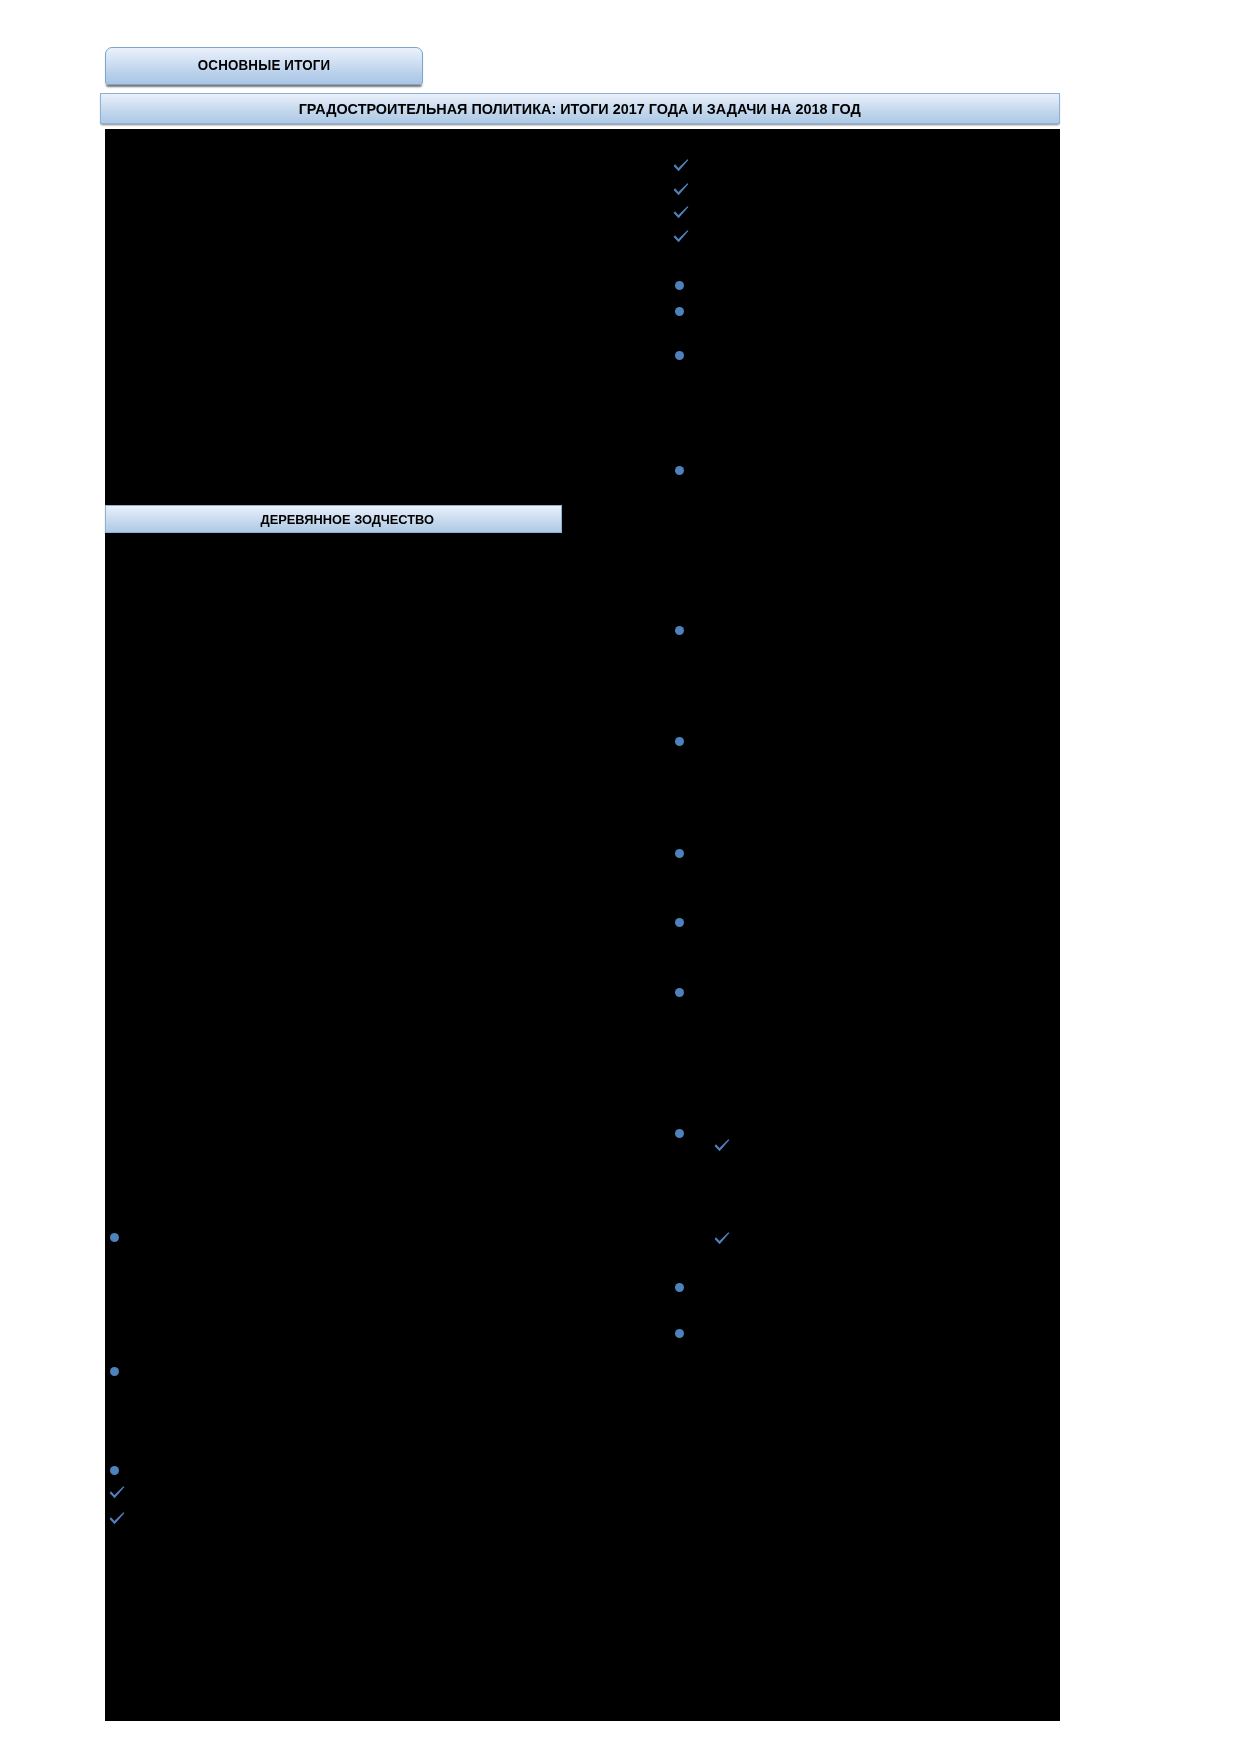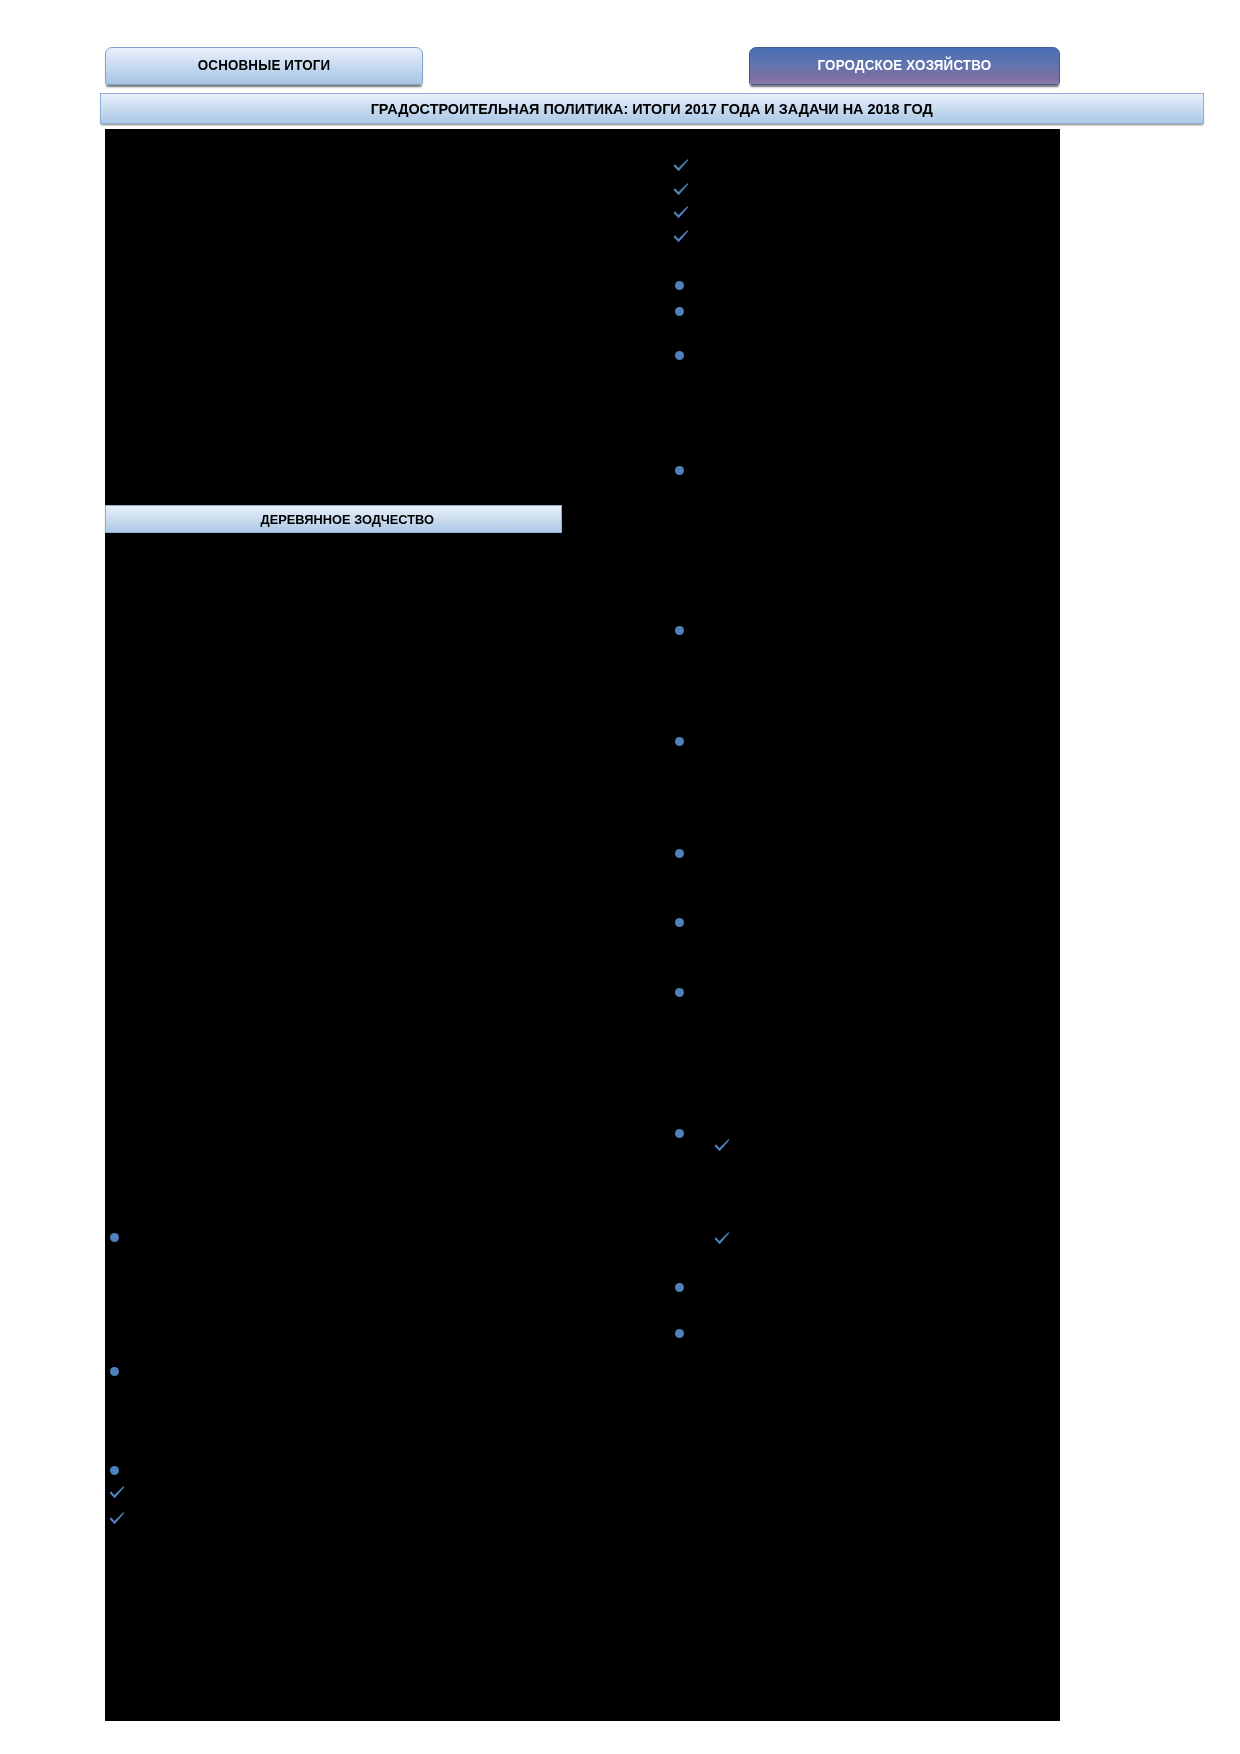--- a/index.html
+++ b/index.html
@@ -67,21 +67,21 @@
 
   #tab-0 { left: 0px;   width: 318px; }
   #tab-1 { left: 322px; width: 318px; }
   #tab-2 { left: 644px; width: 311px; }
 
   
   #title-banner {
     position: absolute;
     left: 100px;
     top: 93px;
-    width: 1104px;
+    width: 960px;
     height: 31px;
     background: linear-gradient(to bottom, #e9f0f9 0%, #d3e1f3 35%, #bcd3ea 70%, #aec9e6 100%);
     border: 1px solid #8fb0d6;
     box-sizing: border-box;
     box-shadow: 0 2px 2px -1px rgba(0,0,0,0.5);
     display: flex;
     align-items: center;
     justify-content: center;
   }
   #title-banner .banner-text {
@@ -144,23 +144,20 @@
 
 <div id="slide">
 
   <div id="tabbar">
 
     <div class="tab active" id="tab-0">
       <span class="tab-label">ОСНОВНЫЕ ИТОГИ</span>
     </div>
 
 
-    <div class="tab inactive" id="tab-2">
-      <span class="tab-label">ГОРОДСКОЕ ХОЗЯЙСТВО</span>
-    </div>
 
   </div>
 
   <div id="title-banner">
     <span class="banner-text">ГРАДОСТРОИТЕЛЬНАЯ ПОЛИТИКА: ИТОГИ 2017 ГОДА И ЗАДАЧИ НА 2018 ГОД</span>
   </div>
 
   <div id="canvas">
 
     <div class="section-banner" id="section-banner-0">

